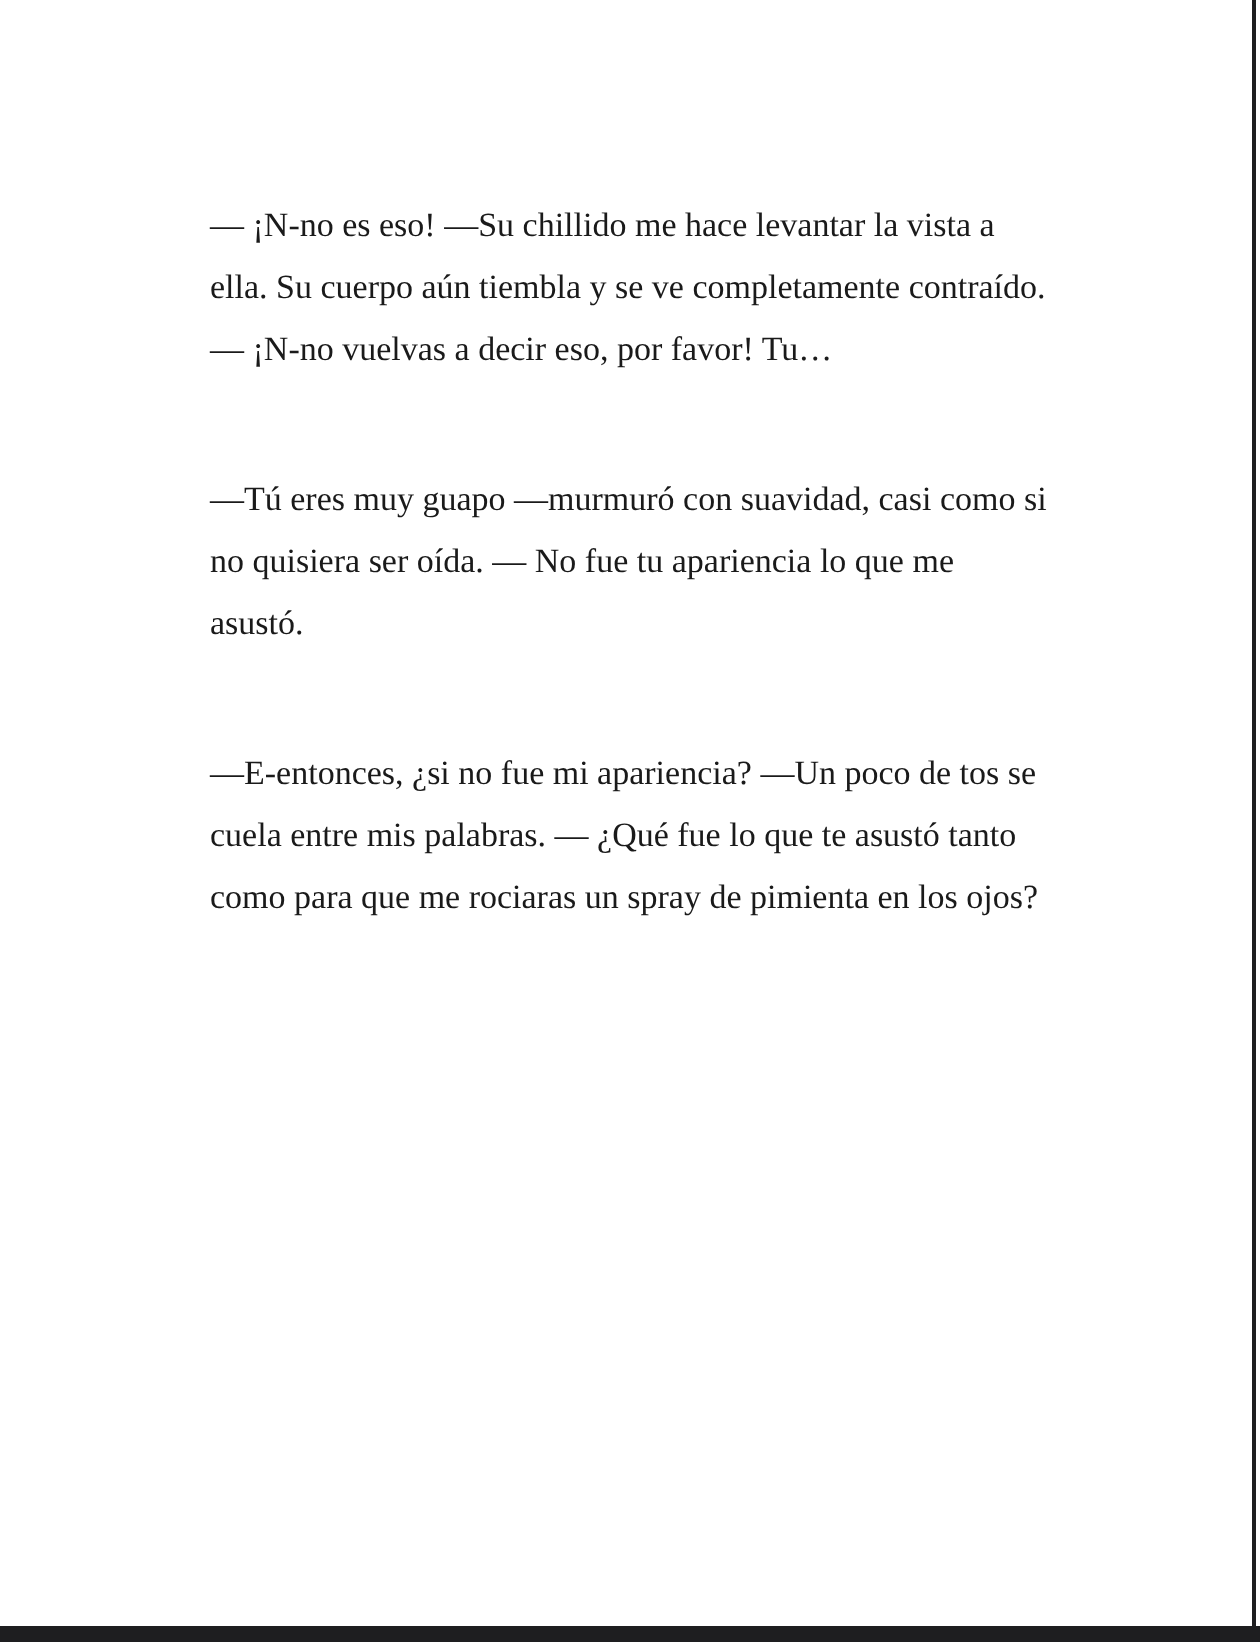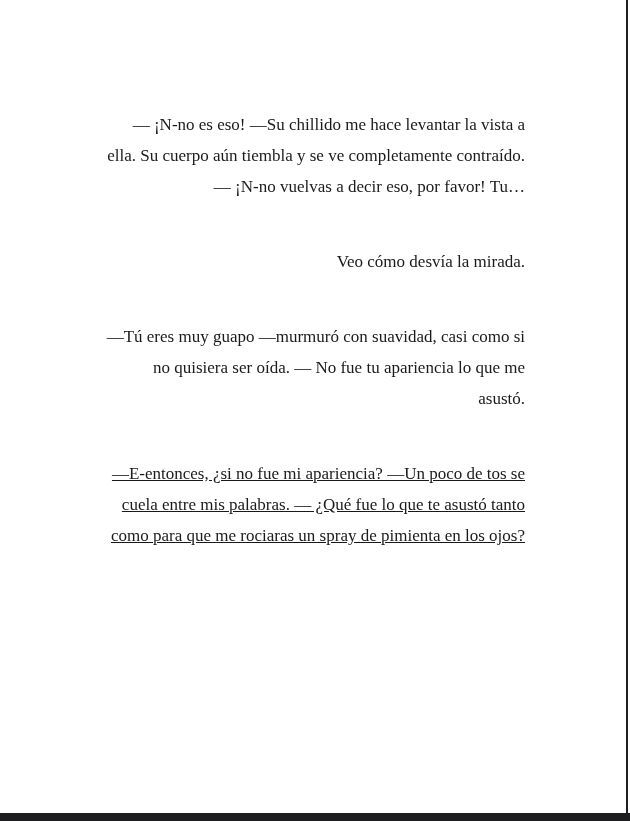--- a/index.html
+++ b/index.html
@@ -29,27 +29,25 @@
     top: 93px;
     left: 105px;
     width: 420px;
     font-family: "Liberation Serif", "DejaVu Serif", serif;
     font-size: 17px;
     line-height: 31px;
     color: var(--text-color, #1a1a1a);
     text-align: left;
   }
   .text-block p {
-    margin: 16px 0 44px 0;
+    margin: 4px 0 44px 0;
     padding: 0;
-    text-align: right;
   }
   .text-block p:last-child {
     margin-bottom: 0;
-    text-decoration: underline;
   }
   .window-right-edge {
     position: absolute;
     top: 0;
     right: 2px;
     width: 2px;
     height: 100%;
     background: var(--edge-color, #1e1e20);
   }
   .window-bottom-edge {
@@ -60,19 +58,18 @@
     height: 8px;
     background: var(--edge-color, #1e1e20);
   }
 </style>
 </head>
 <body>
 
 <div class="page">
   <div class="text-block">
     <p>— ¡N-no es eso! —Su chillido me hace levantar la vista a ella. Su cuerpo aún tiembla y se ve completamente contraído. — ¡N-no vuelvas a decir eso, por favor! Tu…</p>
-    <p>Veo cómo desvía la mirada.</p>
     <p>—Tú eres muy guapo —murmuró con suavidad, casi como si no quisiera ser oída. — No fue tu apariencia lo que me asustó.</p>
     <p>—E-entonces, ¿si no fue mi apariencia? —Un poco de tos se cuela entre mis palabras. — ¿Qué fue lo que te asustó tanto como para que me rociaras un spray de pimienta en los ojos?</p>
   </div>
   <div class="window-right-edge"></div>
   <div class="window-bottom-edge"></div>
 </div>
 
 </body></html>

